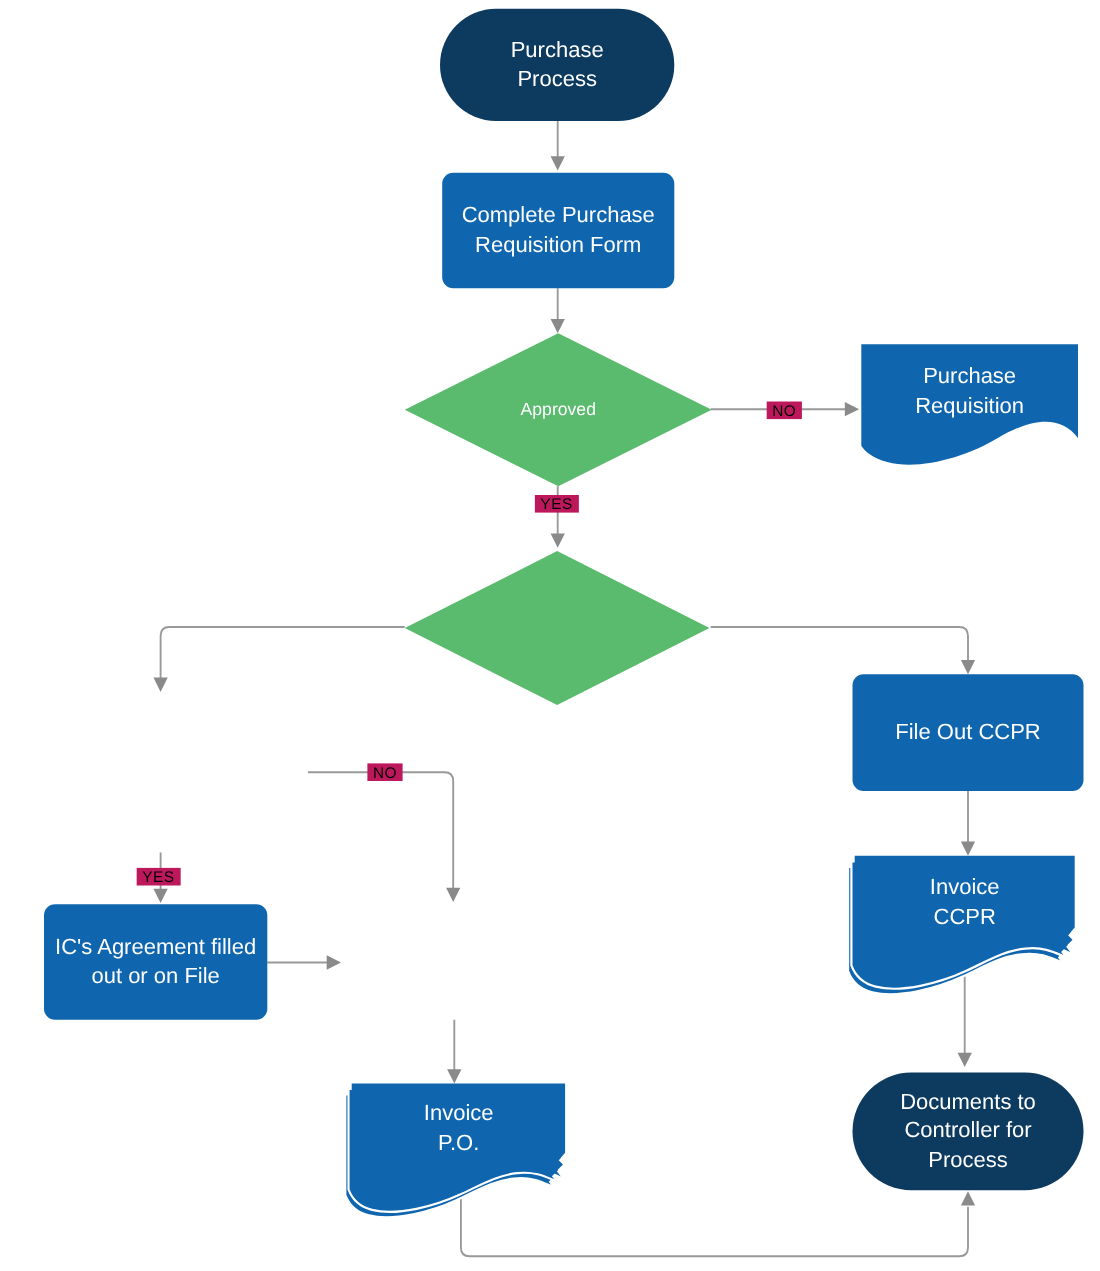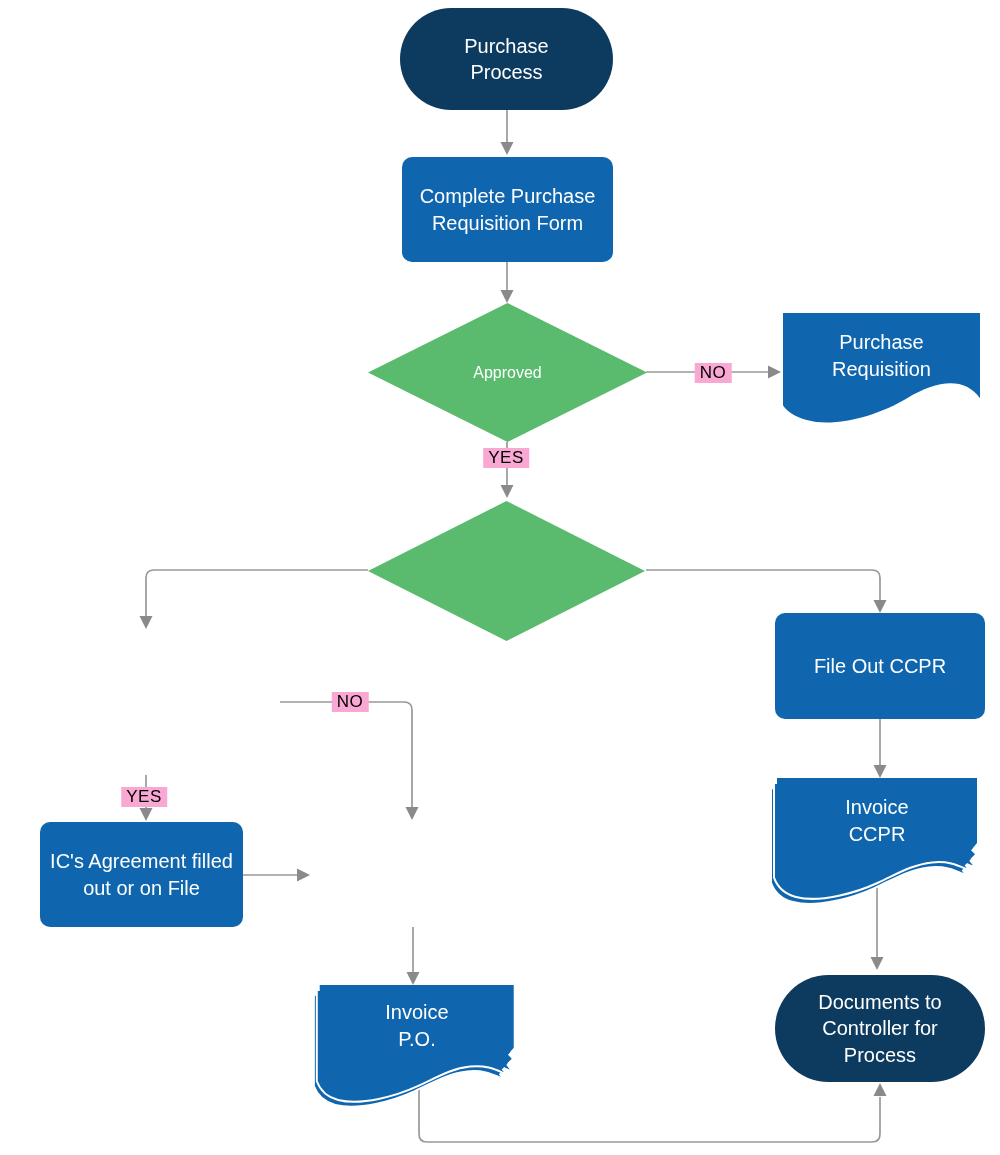--- a/index.html
+++ b/index.html
@@ -14,22 +14,22 @@
   .node-label{
     position:relative;z-index:2;color:#ffffff;font-size:20px;line-height:1.32;
     white-space:pre-line;
   }
   .stadium{background:#0d3a5f;border-radius:60px;}
   .process{background:#0f66ae;border-radius:10px;}
   .shape-svg{position:absolute;left:0;top:0;width:100%;height:100%;z-index:1;overflow:visible;}
   .decision .node-label{font-size:16px;}
   .doc-label-raise{padding-bottom:32px;}
   .edge-label{
-    position:absolute;transform:translate(-50%,-50%);background:#f9a8d4;
-    color:#000000;font-size:17px;padding:0 5px;z-index:3;letter-spacing:.5px;
+    position:absolute;transform:translate(-50%,-50%);background:#be185d;
+    color:#000000;font-size:14px;padding:0 5px;z-index:3;letter-spacing:.5px;
   }
 </style>
 </head>
 <body>
 
 <div class="canvas">
 
   <svg class="connectors" xmlns="http://www.w3.org/2000/svg">
     <path d="M507 110 V143"></path>
     <polygon points="500.5,142 513.5,142 507,155"></polygon>

